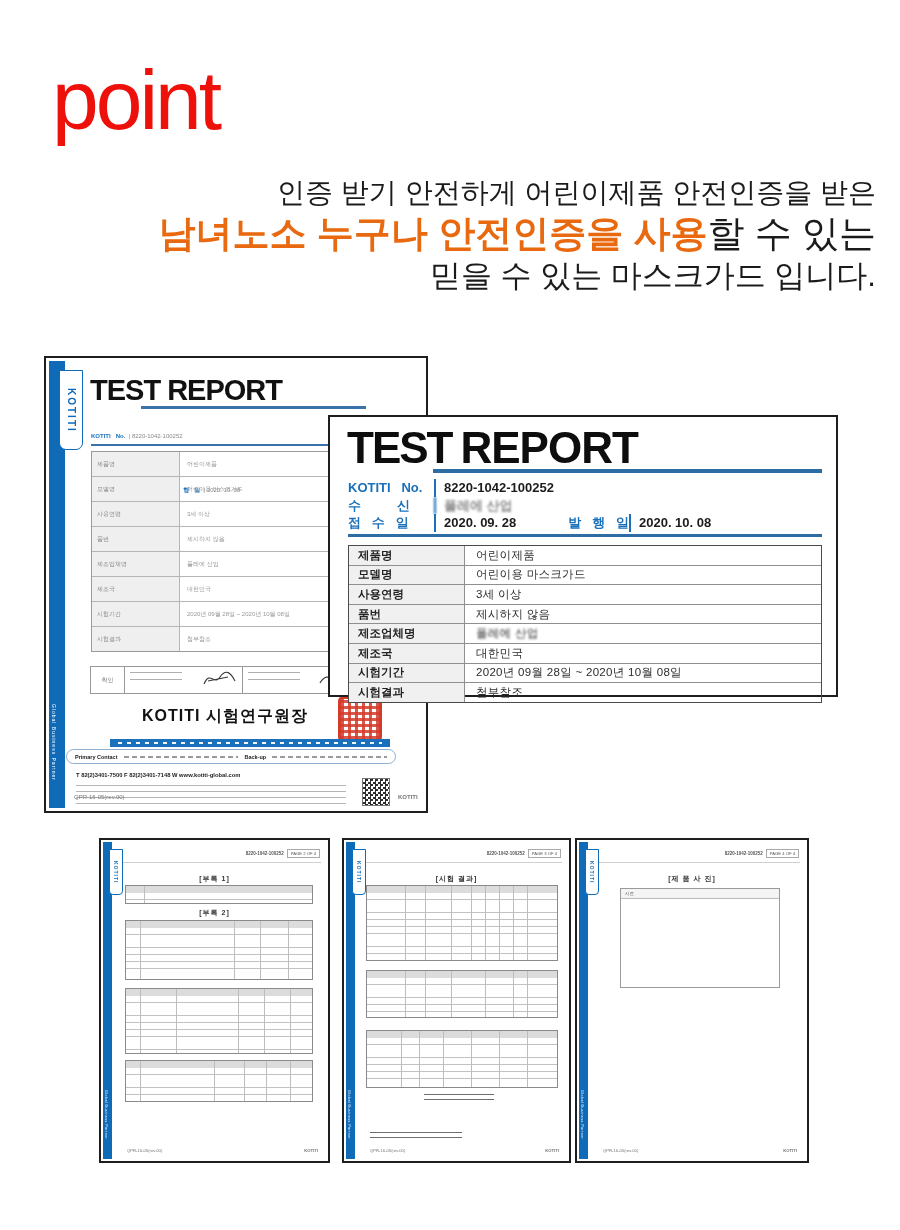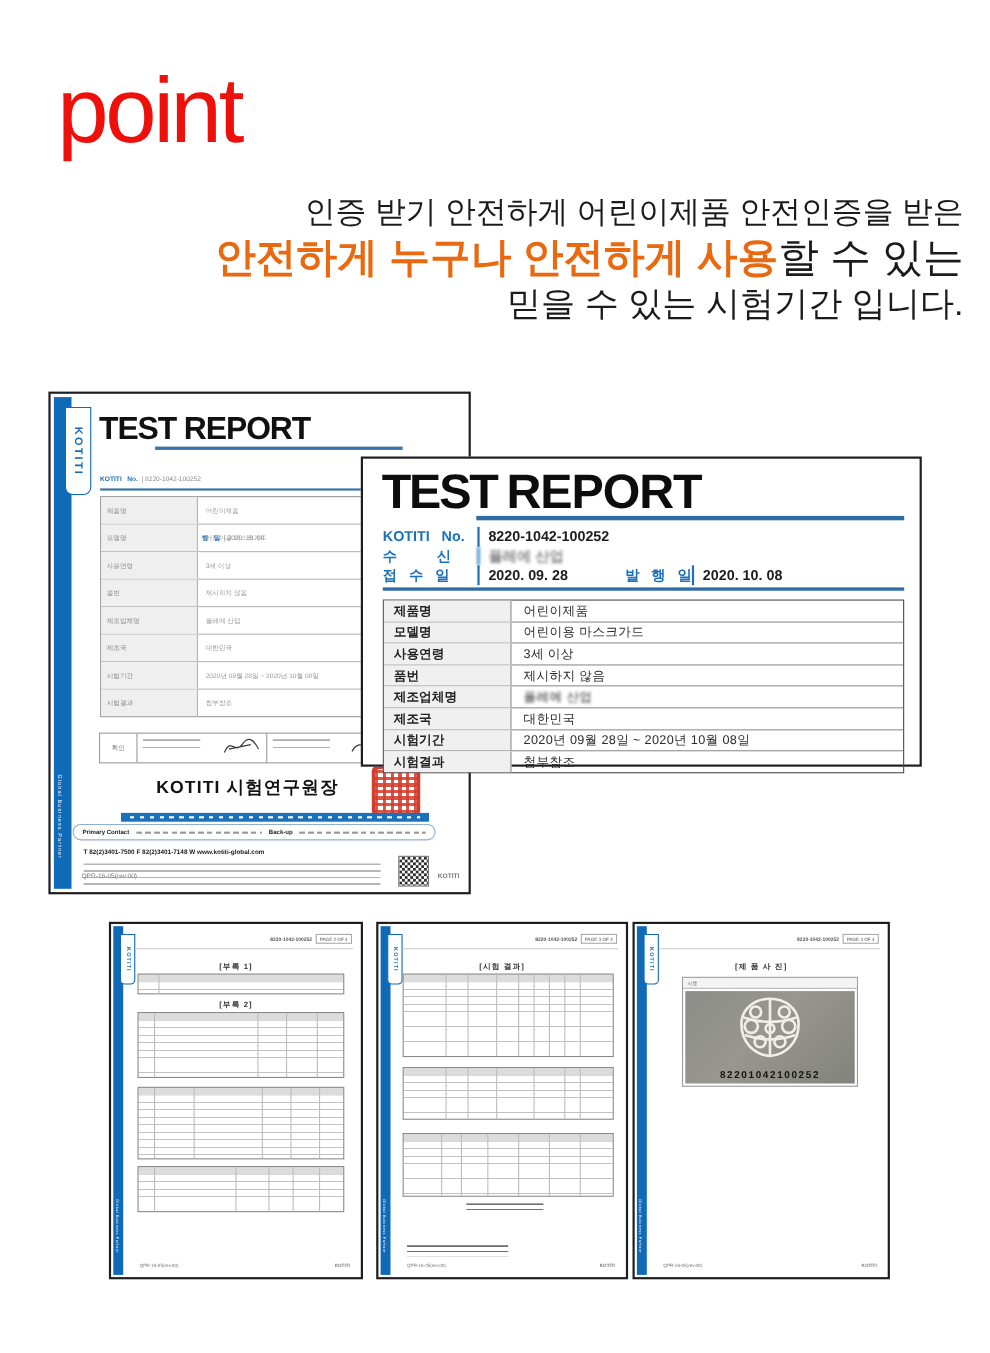--- a/index.html
+++ b/index.html
@@ -129,22 +129,22 @@
 <body>
 
 <div class="canvas">
 
   <div class="abs point-block">
     <span class="point-word">point</span>
   </div>
 
   <div class="abs intro">
     <div class="l1">인증 받기 안전하게 어린이제품 안전인증을 받은</div>
-    <div class="l3"><span class="hl">안전하게 누구나 안전하게 사용</span><span>할 수 있는</span></div>
-    <div class="l4">믿을 수 있는 시험기간 입니다.</div>
+    <div class="l3"><span class="hl">남녀노소 누구나 안전인증을 사용</span><span>할 수 있는</span></div>
+    <div class="l4">믿을 수 있는 마스크가드 입니다.</div>
   </div>
 
   <div class="abs page bgdoc">
     <div class="abs bluestrip bg-strip"></div>
     <div class="abs vtext bg-gbp">Global Business Partner</div>
     <div class="abs ktab bg-tab">
         <span class="vtext">KOTITI</span>
       </div>
 
     <div class="abs bg-title"><span>TEST</span><span class="rep">REPORT</span></div>
@@ -376,35 +376,18 @@
       </div>
     <div class="abs vtext th-gbp">Global Business Partner</div>
     <div class="abs th-head">
       <span class="th-docno">8220-1042-100252</span>
       <span class="th-page">PAGE 4 OF 4</span>
     </div>
     <div class="abs th-topline"></div>
     <div class="abs th-title" style="left:0;right:0;top:34px;">[제 품 사 진]</div>
     <div class="abs photo-frame">
       <div class="photo-label">시료</div>
-      <div class="photo">
-        <svg class="mask-svg" width="62" height="58" viewBox="0 0 62 58">
-          <g stroke="#efefea" stroke-width="2.4" fill="none">
-            <path d="M31 3 C45 3,57 12,57 26 C57 42,46 54,31 55 C16 54,5 42,5 26 C5 12,17 3,31 3 Z"></path>
-            <line x1="31" y1="3" x2="31" y2="55"></line>
-            <path d="M7 20 Q31 28,55 20 M8 36 Q31 44,54 36"></path>
-            <circle cx="18" cy="15" r="5"></circle>
-              <circle cx="44" cy="15" r="5"></circle>
-            <circle cx="14" cy="28" r="6"></circle>
-              <circle cx="48" cy="28" r="6"></circle>
-            <circle cx="22" cy="42" r="5"></circle>
-              <circle cx="40" cy="42" r="5"></circle>
-            <circle cx="31" cy="30" r="4"></circle>
-          </g>
-        </svg>
-        <div class="sample-no">82201042100252</div>
-      </div>
     </div>
     <div class="abs th-foot-l">QPR-16-05(rev.00)</div>
     <div class="abs th-foot-r">KOTITI</div>
   </div>
 
 </div>
 
 </body></html>

